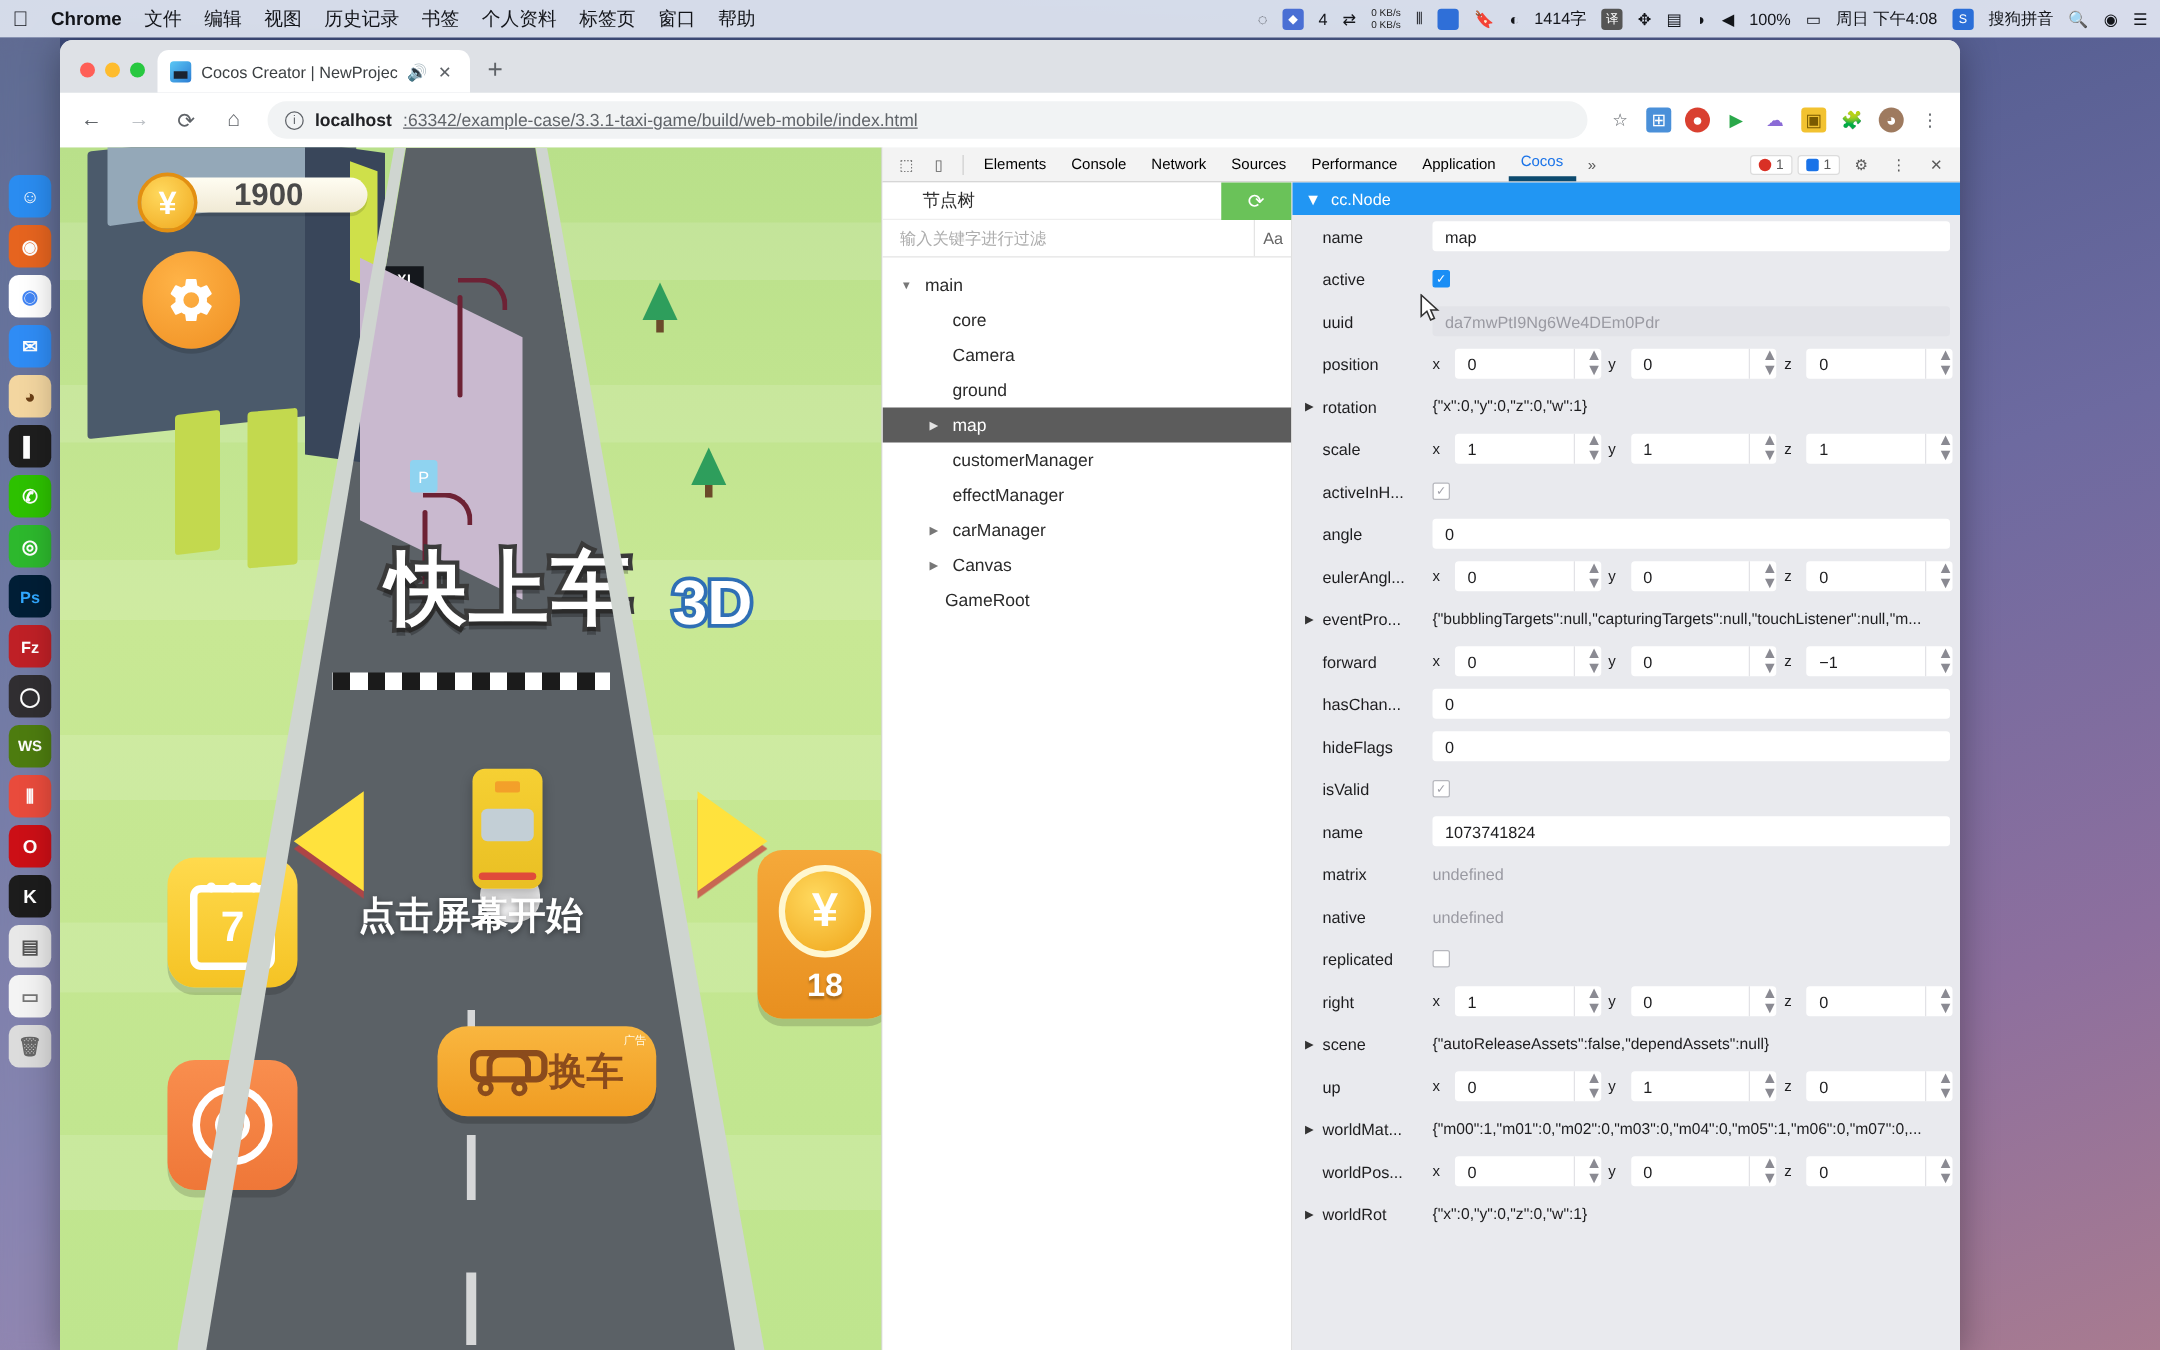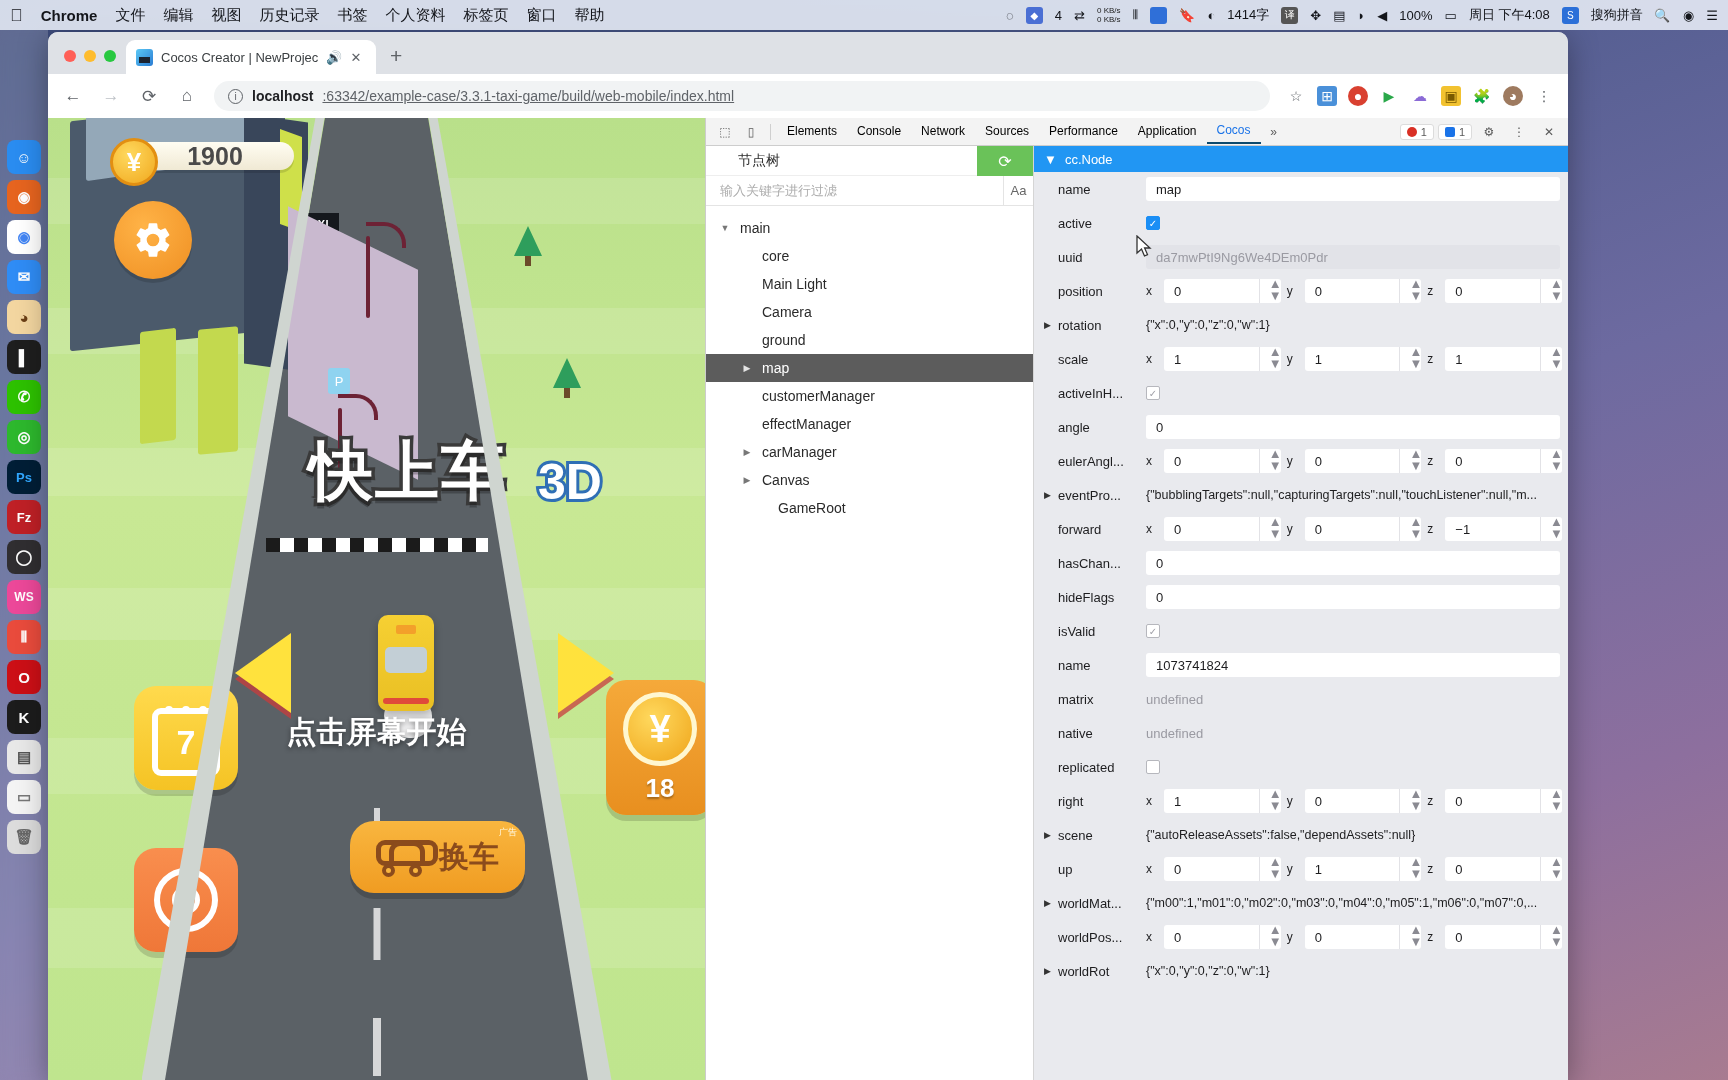--- a/index.html
+++ b/index.html
@@ -237,21 +237,21 @@
   
   #devtools { flex: 1; display: flex; flex-direction: column; background: #fff; border-left: 1px solid #ccc; }
   #dt-toolbar {
     height: 28px; display:flex; align-items:center; gap: 0;
     background: #f3f3f3; border-bottom: 1px solid #cdcdcd;
     font-size: 12px; color: #5a5a5a; padding: 0 6px;
   }
   .dt-ic { width: 26px; height: 24px; display:flex; align-items:center; justify-content:center; color:#5a5a5a; }
   .dt-sep { width:1px; height:16px; background:#cfcfcf; margin: 0 6px; }
   .dt-tab { padding: 4px 10px 5px; color:#000000; white-space:nowrap; }
-  .dt-tab.active { color:#1a73e8; border-bottom: 2px solid #0c4a6e; }
+  .dt-tab.active { color:#1a73e8; border-bottom: 4px solid #0c4a6e; }
   .dt-right { margin-left: auto; display:flex; align-items:center; gap: 4px; }
   .err-pill, .warn-pill {
     display:flex; align-items:center; gap:4px; font-size:11px;
     padding: 1px 6px; border:1px solid #dcdcdc; border-radius: 3px; background:#fff;
   }
   .err-dot { width:10px;height:10px;border-radius:50%;background:#d93025; }
   .warn-dot { width:10px;height:10px;border-radius:2px;background:#1a73e8; }
 
   #dt-body { flex: 1; display: flex; min-height: 0; }
 
@@ -348,21 +348,21 @@
   <div class="dock-icon" style="background:#e6641f">◉</div>
   <div class="dock-icon" style="background:#fff;color:#4285f4">◉</div>
   <div class="dock-icon" style="background:#2f8cf5">✉</div>
   <div class="dock-icon" style="background:#f3d6a0;color:#6b3f16">◕</div>
   <div class="dock-icon" style="background:#1e1e1e">▌</div>
   <div class="dock-icon" style="background:#2dc100">✆</div>
   <div class="dock-icon" style="background:#2db82d">◎</div>
   <div class="dock-icon" style="background:#001e36;color:#31a8ff;font-size:13px">Ps</div>
   <div class="dock-icon" style="background:#bf2026;font-size:13px">Fz</div>
   <div class="dock-icon" style="background:#302e31">◯</div>
-  <div class="dock-icon" style="background:#ec4899;font-size:12px">WS</div>
+  <div class="dock-icon" style="background:#4d7c0f;font-size:12px">WS</div>
   <div class="dock-icon" style="background:#e94b3c">⫴</div>
   <div class="dock-icon" style="background:#cc0f16">O</div>
   <div class="dock-icon" style="background:#1c1c1c">K</div>
   <div class="dock-icon" style="background:#e8e8e8;color:#555">▤</div>
   <div class="dock-icon" style="background:#f4f4f4;color:#777">▭</div>
   <div class="dock-icon" style="background:#dcdcdc;color:#666">🗑</div>
 </div>
 
 <div id="chrome-window">
 
@@ -542,24 +542,20 @@
               <div class="tn" style="padding-left: 10px;">
                 <span class="tw">▼</span>
                 <span>main</span>
               </div>
               <div class="tn" style="padding-left: 32px;">
                 <span class="tw"></span>
                 <span>core</span>
               </div>
               <div class="tn" style="padding-left: 32px;">
                 <span class="tw"></span>
-                <span>Main Light</span>
-              </div>
-              <div class="tn" style="padding-left: 32px;">
-                <span class="tw"></span>
                 <span>Camera</span>
               </div>
               <div class="tn" style="padding-left: 32px;">
                 <span class="tw"></span>
                 <span>ground</span>
               </div>
               <div class="tn sel" style="padding-left: 32px;">
                 <span class="tw">▶</span>
                 <span>map</span>
               </div>
@@ -572,21 +568,21 @@
                 <span>effectManager</span>
               </div>
               <div class="tn" style="padding-left: 32px;">
                 <span class="tw">▶</span>
                 <span>carManager</span>
               </div>
               <div class="tn" style="padding-left: 32px;">
                 <span class="tw">▶</span>
                 <span>Canvas</span>
               </div>
-              <div class="tn" style="padding-left: 48px;">
+              <div class="tn" style="padding-left: 26px;">
                 <span class="tw"></span>
                 <span>GameRoot</span>
               </div>
             </div>
         </div>
 
         <div id="insp">
           <div id="insp-head">
             <span>▼</span>
             <span>cc.Node</span>

